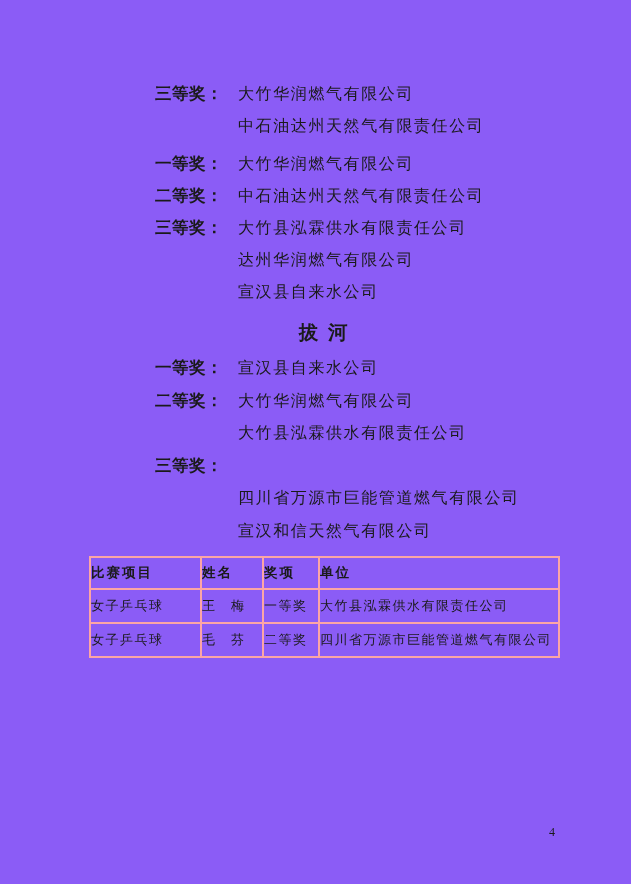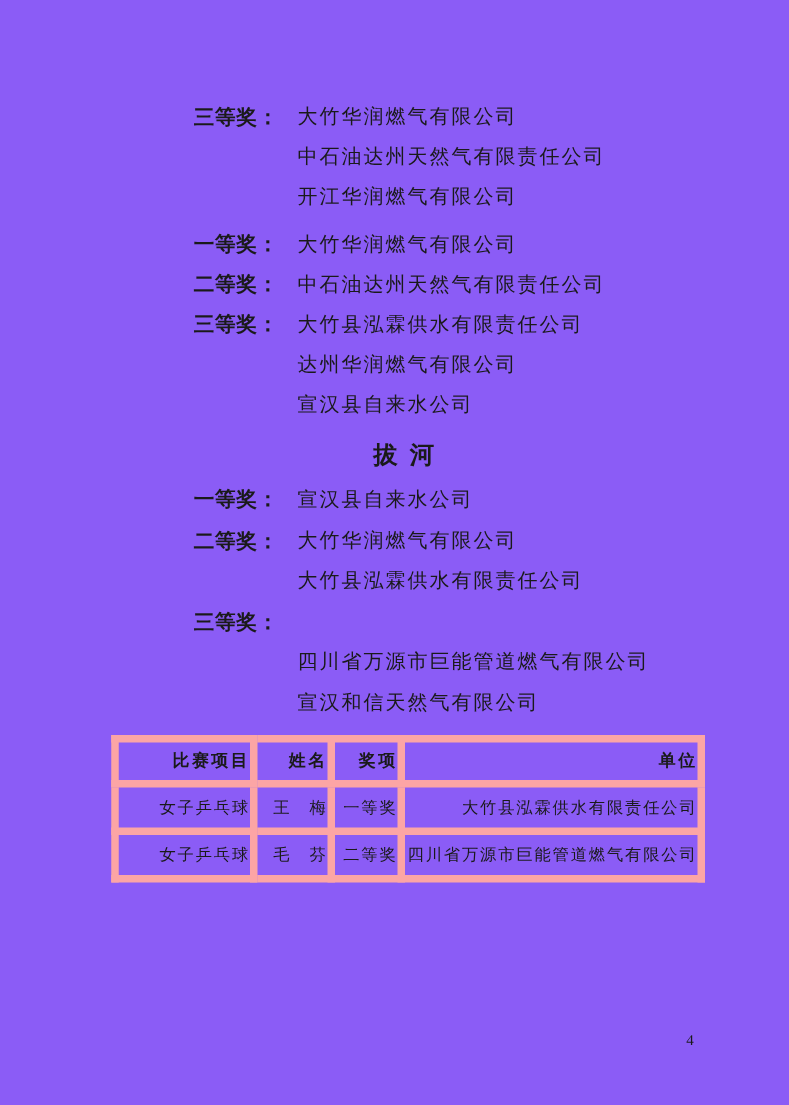--- a/index.html
+++ b/index.html
@@ -32,21 +32,21 @@
   .heading-relay   { height:32px; line-height:32px; font-size:20px; }
   .heading-tug     { margin-top:6px; height:38px; line-height:38px; font-size:19.5px; }
   .heading-indiv   { margin-top:5px; height:34px; line-height:34px; font-size:21px; }
   .group-b { margin-top:6px; }
 
   table.awards {
     border-collapse:collapse; table-layout:fixed;
     width:469px; margin-left:89px; margin-top:9px;
   }
   table.awards th, table.awards td {
-    border:6px solid #fca5a5; text-align:right; vertical-align:middle;
+    border:2px solid #fca5a5; text-align:left; vertical-align:middle;
     padding:0; white-space:nowrap; overflow:hidden;
   }
   table.awards thead th { height:30px; font-size:13.5px; font-weight:700; letter-spacing:2px; }
   table.awards tbody td { height:32px; font-size:13px; font-weight:400; letter-spacing:1.5px; }
 
   .page-number {
     position:absolute; left:549px; top:825px;
     font-size:12px; color:#1a1a1a;
   }
 </style>
@@ -55,23 +55,20 @@
 
 <div class="page">
   <div class="spacer-top"></div>
 
   <div class="award-line">
     <span class="award-label">三等奖：</span>
     <span class="company">大竹华润燃气有限公司</span>
   </div>
   <div class="award-line">
     <span class="company">中石油达州天然气有限责任公司</span>
-  </div>
-  <div class="award-line">
-    <span class="company">开江华润燃气有限公司</span>
   </div>
 
 
   <div class="group-b">
     <div class="award-line">
       <span class="award-label">一等奖：</span>
       <span class="company">大竹华润燃气有限公司</span>
     </div>
     <div class="award-line">
       <span class="award-label">二等奖：</span>

